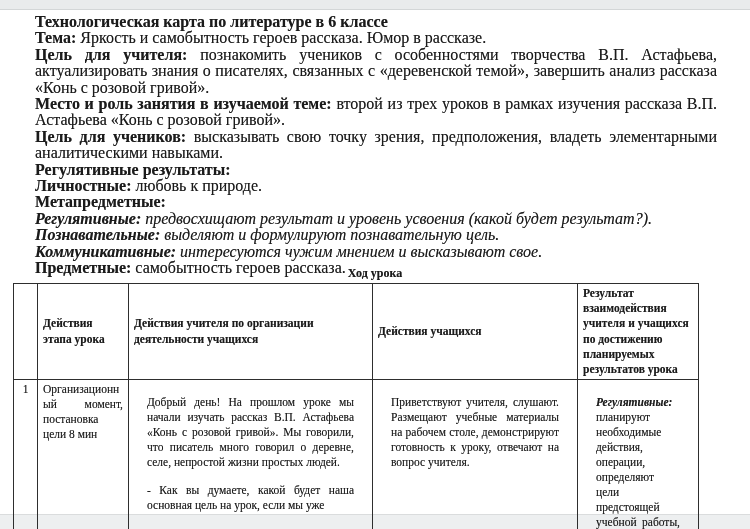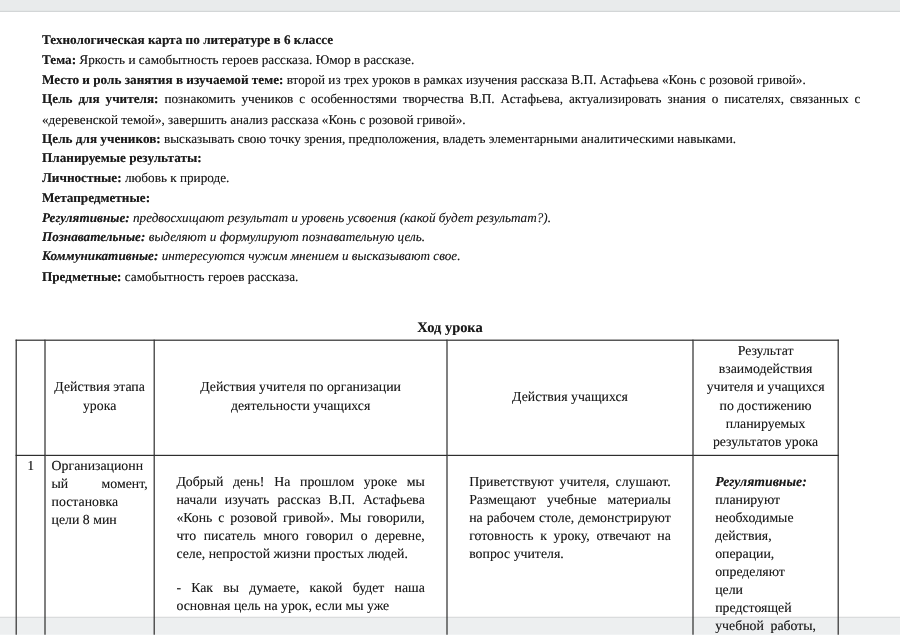--- a/index.html
+++ b/index.html
@@ -27,23 +27,23 @@
   }
   .strip-bottom {
     position: absolute;
     left: 0; top: 514px;
     width: 750px; height: 15px;
     background: #edeff0;
     border-top: 1px solid #dadcdd;
   }
   .intro {
     position: absolute;
-    left: 35px; top: 26px;
+    left: 35px; top: 14px;
     width: 682px;
-    font-size: 11px;
+    font-size: 16px;
     line-height: 16.4px;
     text-shadow: 0 0 0.5px rgba(35,35,35,0.55);
   }
   .intro p {
     margin: 0;
     text-align: justify;
   }
   .doc-title { font-weight: bold; }
   .lbl { font-weight: bold; }
   .meta-line { font-style: italic; }
@@ -66,22 +66,22 @@
     font-size: 11.5px;
     line-height: 15px;
     text-shadow: 0 0 0.5px rgba(35,35,35,0.5);
   }
   table.lesson th, table.lesson td {
     border: 1.5px solid #2e2e2e;
     padding: 2px 5px;
     overflow: hidden;
   }
   table.lesson th {
-    font-weight: normal;
-    text-align: center;
+    font-weight: bold;
+    text-align: left;
     vertical-align: middle;
     line-height: 15.2px;
   }
   tr.hdr { height: 93px; }
   tr.body-row { height: 107px; }
   tr.body-row td { vertical-align: top; }
   .col-num   { width: 24px; }
   .col-stage { width: 91px; }
   .col-teach { width: 244px; }
   .col-stud  { width: 205px; }
@@ -99,33 +99,33 @@
   <div class="strip-bottom"></div>
 
   <div class="intro">
     <p class="doc-title">Технологическая карта по литературе в 6 классе</p>
 
     <p>
       <span class="lbl">Тема:</span>
       <span>Яркость и самобытность героев рассказа. Юмор в рассказе.</span>
     </p>
     <p>
+      <span class="lbl">Цель для учителя:</span>
+      <span>познакомить учеников с особенностями творчества В.П. Астафьева, актуализировать знания о писателях, связанных с «деревенской темой», завершить анализ рассказа «Конь с розовой гривой».</span>
+    </p>
+    <p>
       <span class="lbl">Место и роль занятия в изучаемой теме:</span>
       <span>второй из трех уроков в рамках изучения рассказа В.П. Астафьева «Конь с розовой гривой».</span>
-    </p>
-    <p>
-      <span class="lbl">Цель для учителя:</span>
-      <span>познакомить учеников с особенностями творчества В.П. Астафьева, актуализировать знания о писателях, связанных с «деревенской темой», завершить анализ рассказа «Конь с розовой гривой».</span>
     </p>
     <p>
       <span class="lbl">Цель для учеников:</span>
       <span>высказывать свою точку зрения, предположения, владеть элементарными аналитическими навыками.</span>
     </p>
     <p>
-      <span class="lbl">Планируемые результаты:</span>
+      <span class="lbl">Регулятивные результаты:</span>
       <span></span>
     </p>
     <p>
       <span class="lbl">Личностные:</span>
       <span>любовь к природе.</span>
     </p>
     <p>
       <span class="lbl">Метапредметные:</span>
       <span></span>
     </p>

